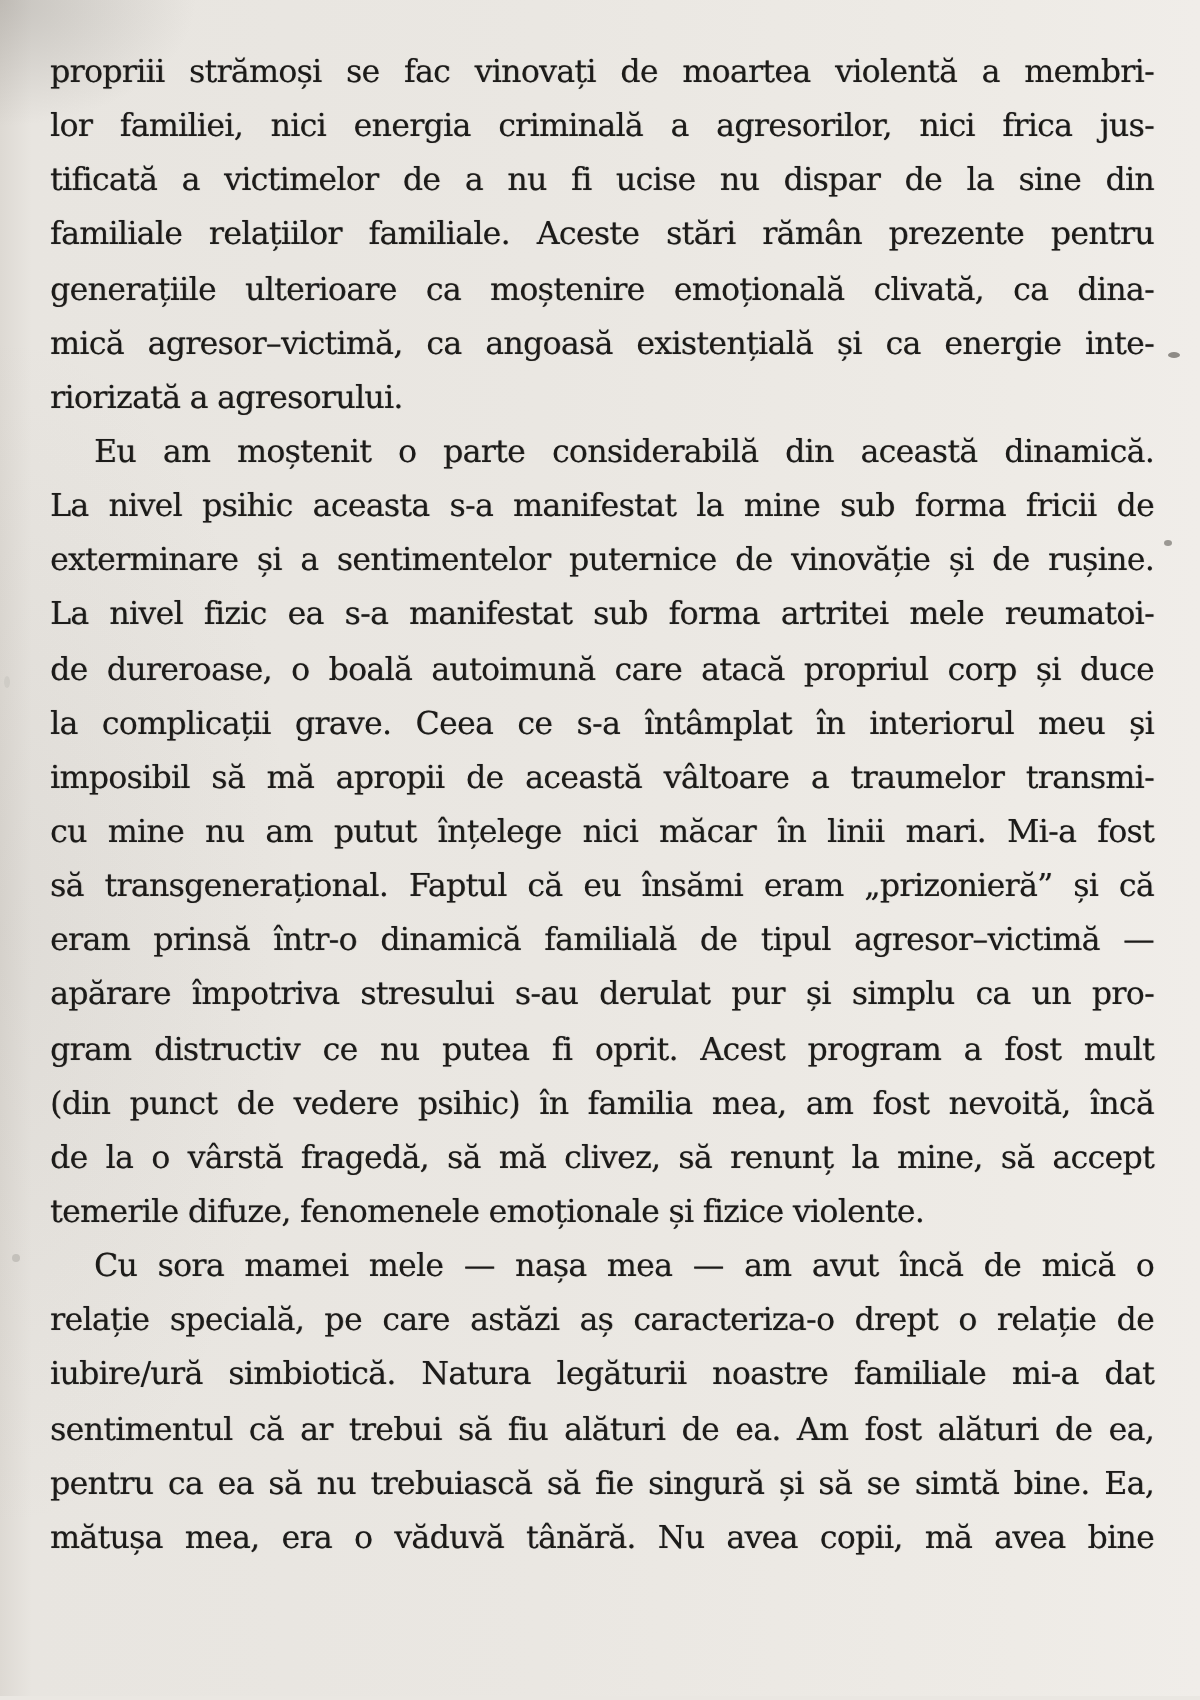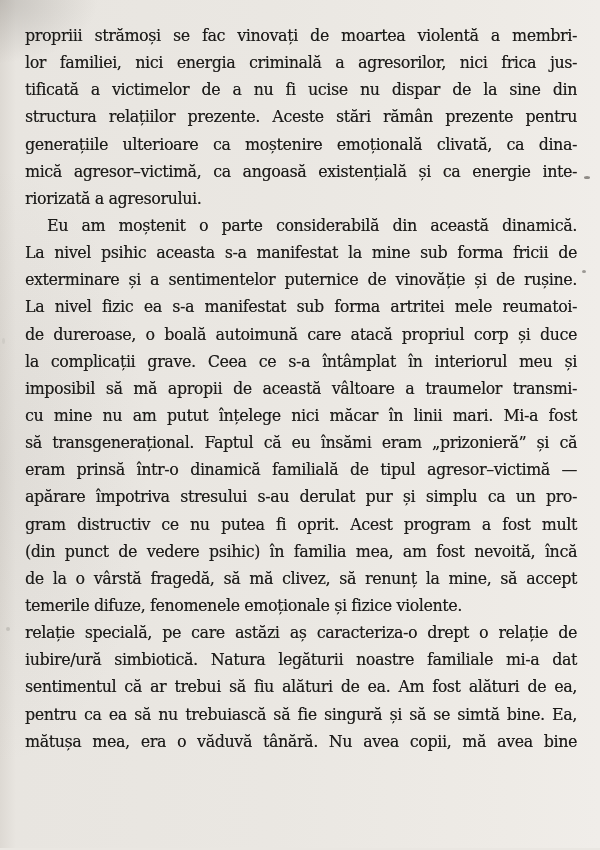--- a/index.html
+++ b/index.html
@@ -56,39 +56,40 @@
 
   <div class="speck s1"></div>
   <div class="speck s2"></div>
   <div class="speck s3"></div>
   <div class="speck s4"></div>
 
   <div class="text-block">
     <p class="line">propriii strămoși se fac vinovați de moartea violentă a membri-</p>
     <p class="line">lor familiei, nici energia criminală a agresorilor, nici frica jus-</p>
     <p class="line">tificată a victimelor de a nu fi ucise nu dispar de la sine din</p>
-    <p class="line">structura relațiilor prezente. Aceste stări rămân prezente pentru</p>
+    <p class="line">familiale relațiilor familiale. Aceste stări rămân prezente pentru</p>
     <p class="line">generațiile ulterioare ca moștenire emoțională clivată, ca dina-</p>
     <p class="line">mică agresor–victimă, ca angoasă existențială și ca energie inte-</p>
     <p class="line end">riorizată a agresorului.</p>
     <p class="line indent">Eu am moștenit o parte considerabilă din această dinamică.</p>
     <p class="line">La nivel psihic aceasta s-a manifestat la mine sub forma fricii de</p>
     <p class="line">exterminare și a sentimentelor puternice de vinovăție și de rușine.</p>
     <p class="line">La nivel fizic ea s-a manifestat sub forma artritei mele reumatoi-</p>
     <p class="line">de dureroase, o boală autoimună care atacă propriul corp și duce</p>
     <p class="line">la complicații grave. Ceea ce s-a întâmplat în interiorul meu și</p>
     <p class="line">imposibil să mă apropii de această vâltoare a traumelor transmi-</p>
     <p class="line">cu mine nu am putut înțelege nici măcar în linii mari. Mi-a fost</p>
     <p class="line">să transgenerațional. Faptul că eu însămi eram „prizonieră” și că</p>
     <p class="line">eram prinsă într-o dinamică familială de tipul agresor–victimă —</p>
     <p class="line">apărare împotriva stresului s-au derulat pur și simplu ca un pro-</p>
     <p class="line">gram distructiv ce nu putea fi oprit. Acest program a fost mult</p>
     <p class="line">(din punct de vedere psihic) în familia mea, am fost nevoită, încă</p>
     <p class="line">de la o vârstă fragedă, să mă clivez, să renunț la mine, să accept</p>
     <p class="line end">temerile difuze, fenomenele emoționale și fizice violente.</p>
+    <p class="line indent">Cu sora mamei mele — nașa mea — am avut încă de mică o</p>
     <p class="line">relație specială, pe care astăzi aș caracteriza-o drept o relație de</p>
     <p class="line">iubire/ură simbiotică. Natura legăturii noastre familiale mi-a dat</p>
     <p class="line">sentimentul că ar trebui să fiu alături de ea. Am fost alături de ea,</p>
     <p class="line">pentru ca ea să nu trebuiască să fie singură și să se simtă bine. Ea,</p>
     <p class="line">mătușa mea, era o văduvă tânără. Nu avea copii, mă avea bine</p>
   </div>
 
 </div>
 
 </body></html>

